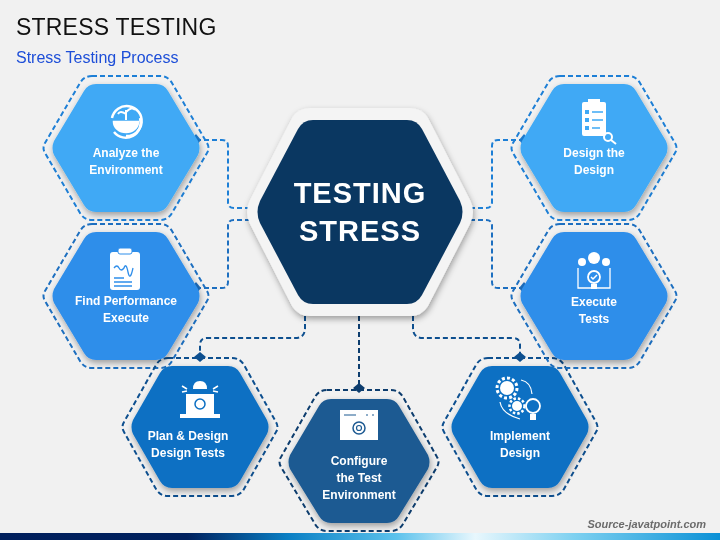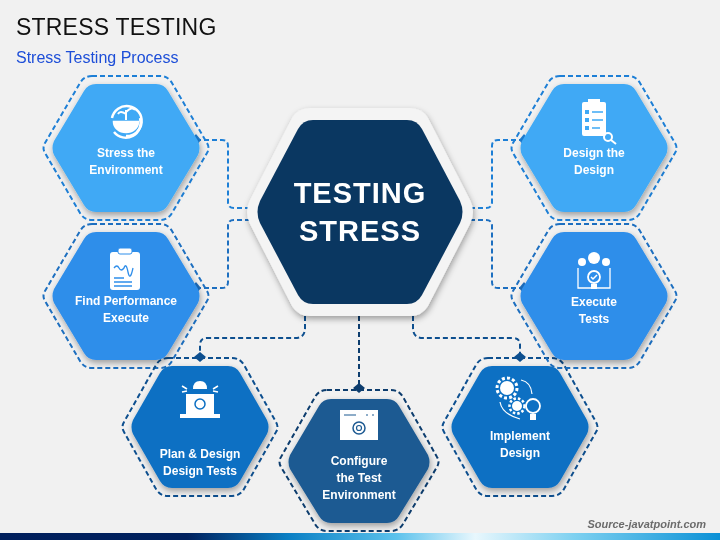--- a/index.html
+++ b/index.html
@@ -128,28 +128,28 @@
     <path d="M611,140 l5,4" stroke="#fff" stroke-width="2"></path>
   </g>
 </svg>
 
 <div class="center-label">
   <div>TESTING</div>
   <div>STRESS</div>
 </div>
 
 <div class="node-label" style="left:66px;top:145px;">
-  <div>Stress the</div>
+  <div>Analyze the</div>
   <div>Environment</div>
 </div>
 <div class="node-label" style="left:66px;top:293px;">
   <div>Find Performance</div>
   <div>Execute</div>
 </div>
-<div class="node-label" style="left:140px;top:428px;margin-top:18px;">
+<div class="node-label" style="left:128px;top:428px;">
   <div>Plan &amp; Design</div>
   <div>Design Tests</div>
 </div>
 <div class="node-label" style="left:299px;top:453px;">
   <div>Configure</div>
   <div>the Test</div>
   <div>Environment</div>
 </div>
 <div class="node-label" style="left:460px;top:428px;">
   <div>Implement</div>

